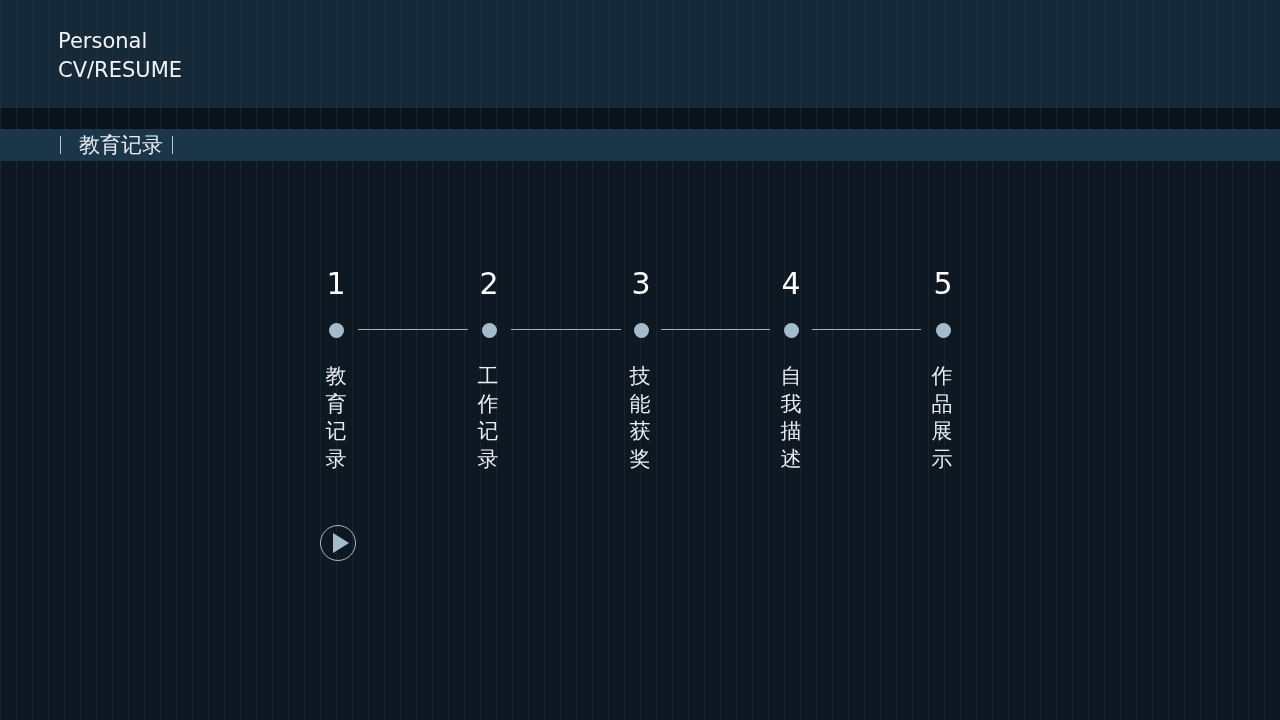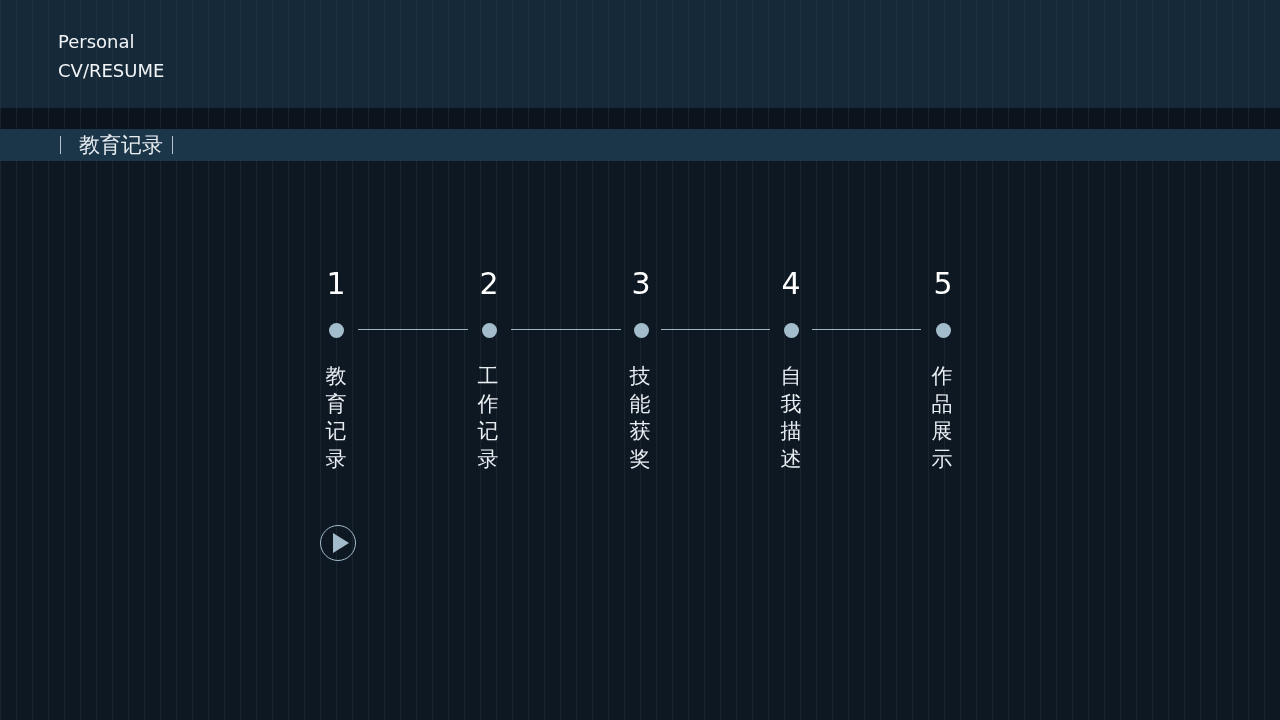--- a/index.html
+++ b/index.html
@@ -3,21 +3,21 @@
 <meta charset="utf-8">
 <style>
   html,body{margin:0;padding:0;}
   body{width:1280px;height:720px;overflow:hidden;position:relative;
     background-color:#0e1822;
     background-image:repeating-linear-gradient(90deg, rgba(255,255,255,0.055) 0px, rgba(255,255,255,0.055) 1px, transparent 1px, transparent 16px);
     font-family:"DejaVu Sans", sans-serif;color:#fff;}
   .header{position:absolute;left:0;top:0;width:1280px;height:108px;
     background-color:#152939;
     background-image:repeating-linear-gradient(90deg, rgba(255,255,255,0.04) 0px, rgba(255,255,255,0.04) 1px, transparent 1px, transparent 16px);}
-  .title{position:absolute;left:58px;top:27px;font-size:18px;line-height:29px;color:#f2f5f7;}
+  .title{position:absolute;left:58px;top:27px;font-size:21px;line-height:29px;color:#f2f5f7;}
   .dark-band{position:absolute;left:0;top:108px;width:1280px;height:21px;background:#0b141c;
     background-image:repeating-linear-gradient(90deg, rgba(255,255,255,0.06) 0px, rgba(255,255,255,0.06) 1px, transparent 1px, transparent 16px);}
   .section-bar{position:absolute;left:0;top:129px;width:1280px;height:32px;background:#1b3549;}
   .section-title{position:absolute;left:60px;top:0;height:32px;display:flex;align-items:center;font-size:21px;color:#e8edf1;}
   .sep{display:inline-block;width:1px;height:18px;background:#b8c4cc;}
   .section-title .txt{margin:0 9px 0 18px;}
   .num{position:absolute;top:266px;width:40px;text-align:center;font-size:30px;color:#fff;}
   .dot{position:absolute;top:323px;width:15px;height:15px;border-radius:50%;background:#a3bccb;}
   .line{position:absolute;top:329px;height:1px;background:#9fb3c0;}
   .label{position:absolute;top:363px;width:40px;text-align:center;font-size:21px;line-height:27.5px;color:#e8edf1;}

